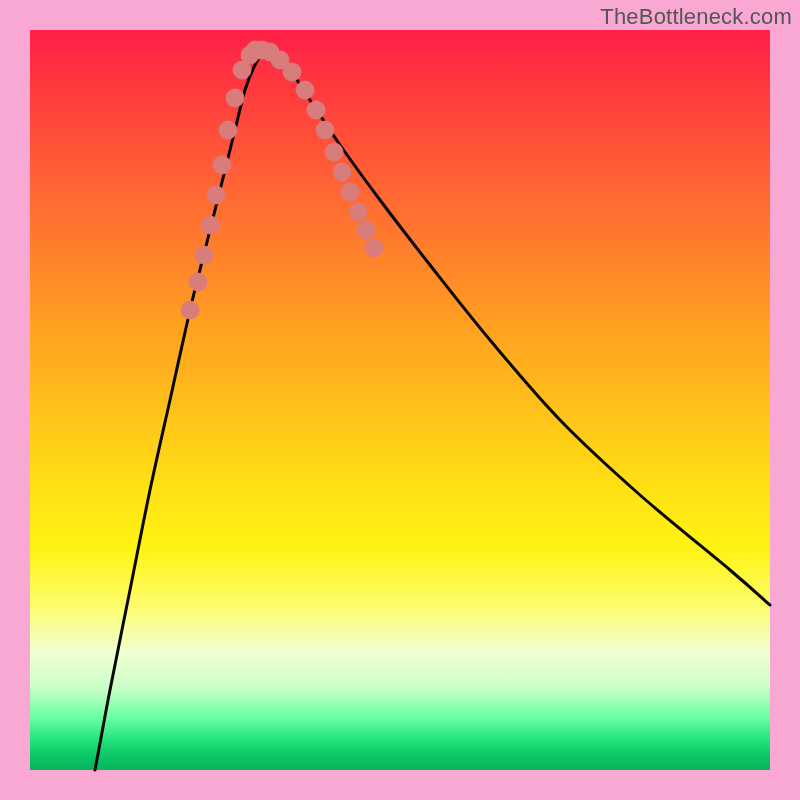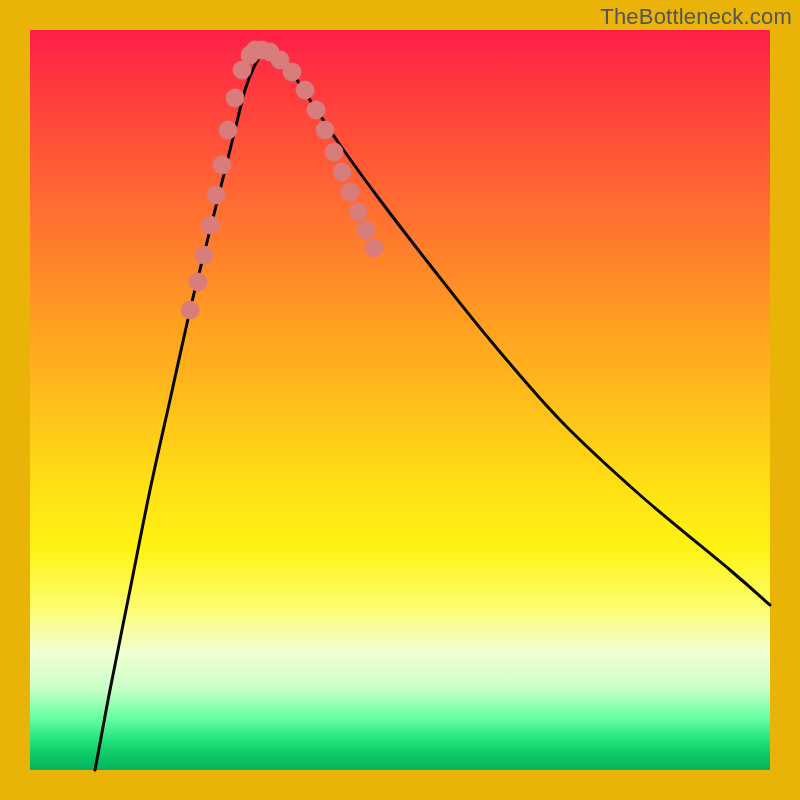--- a/index.html
+++ b/index.html
@@ -7,21 +7,21 @@
     padding: 0;
     width: 800px;
     height: 800px;
     overflow: hidden;
     font-family: Arial, Helvetica, sans-serif;
   }
   .stage {
     position: relative;
     width: 800px;
     height: 800px;
-    background: #eab308;
+    background: #f9a8d4;
   }
   .plot-area {
     position: absolute;
     left: 30px;
     top: 30px;
     width: 740px;
     height: 740px;
     background: linear-gradient(
       to bottom,
       #ff1f47 0%,

